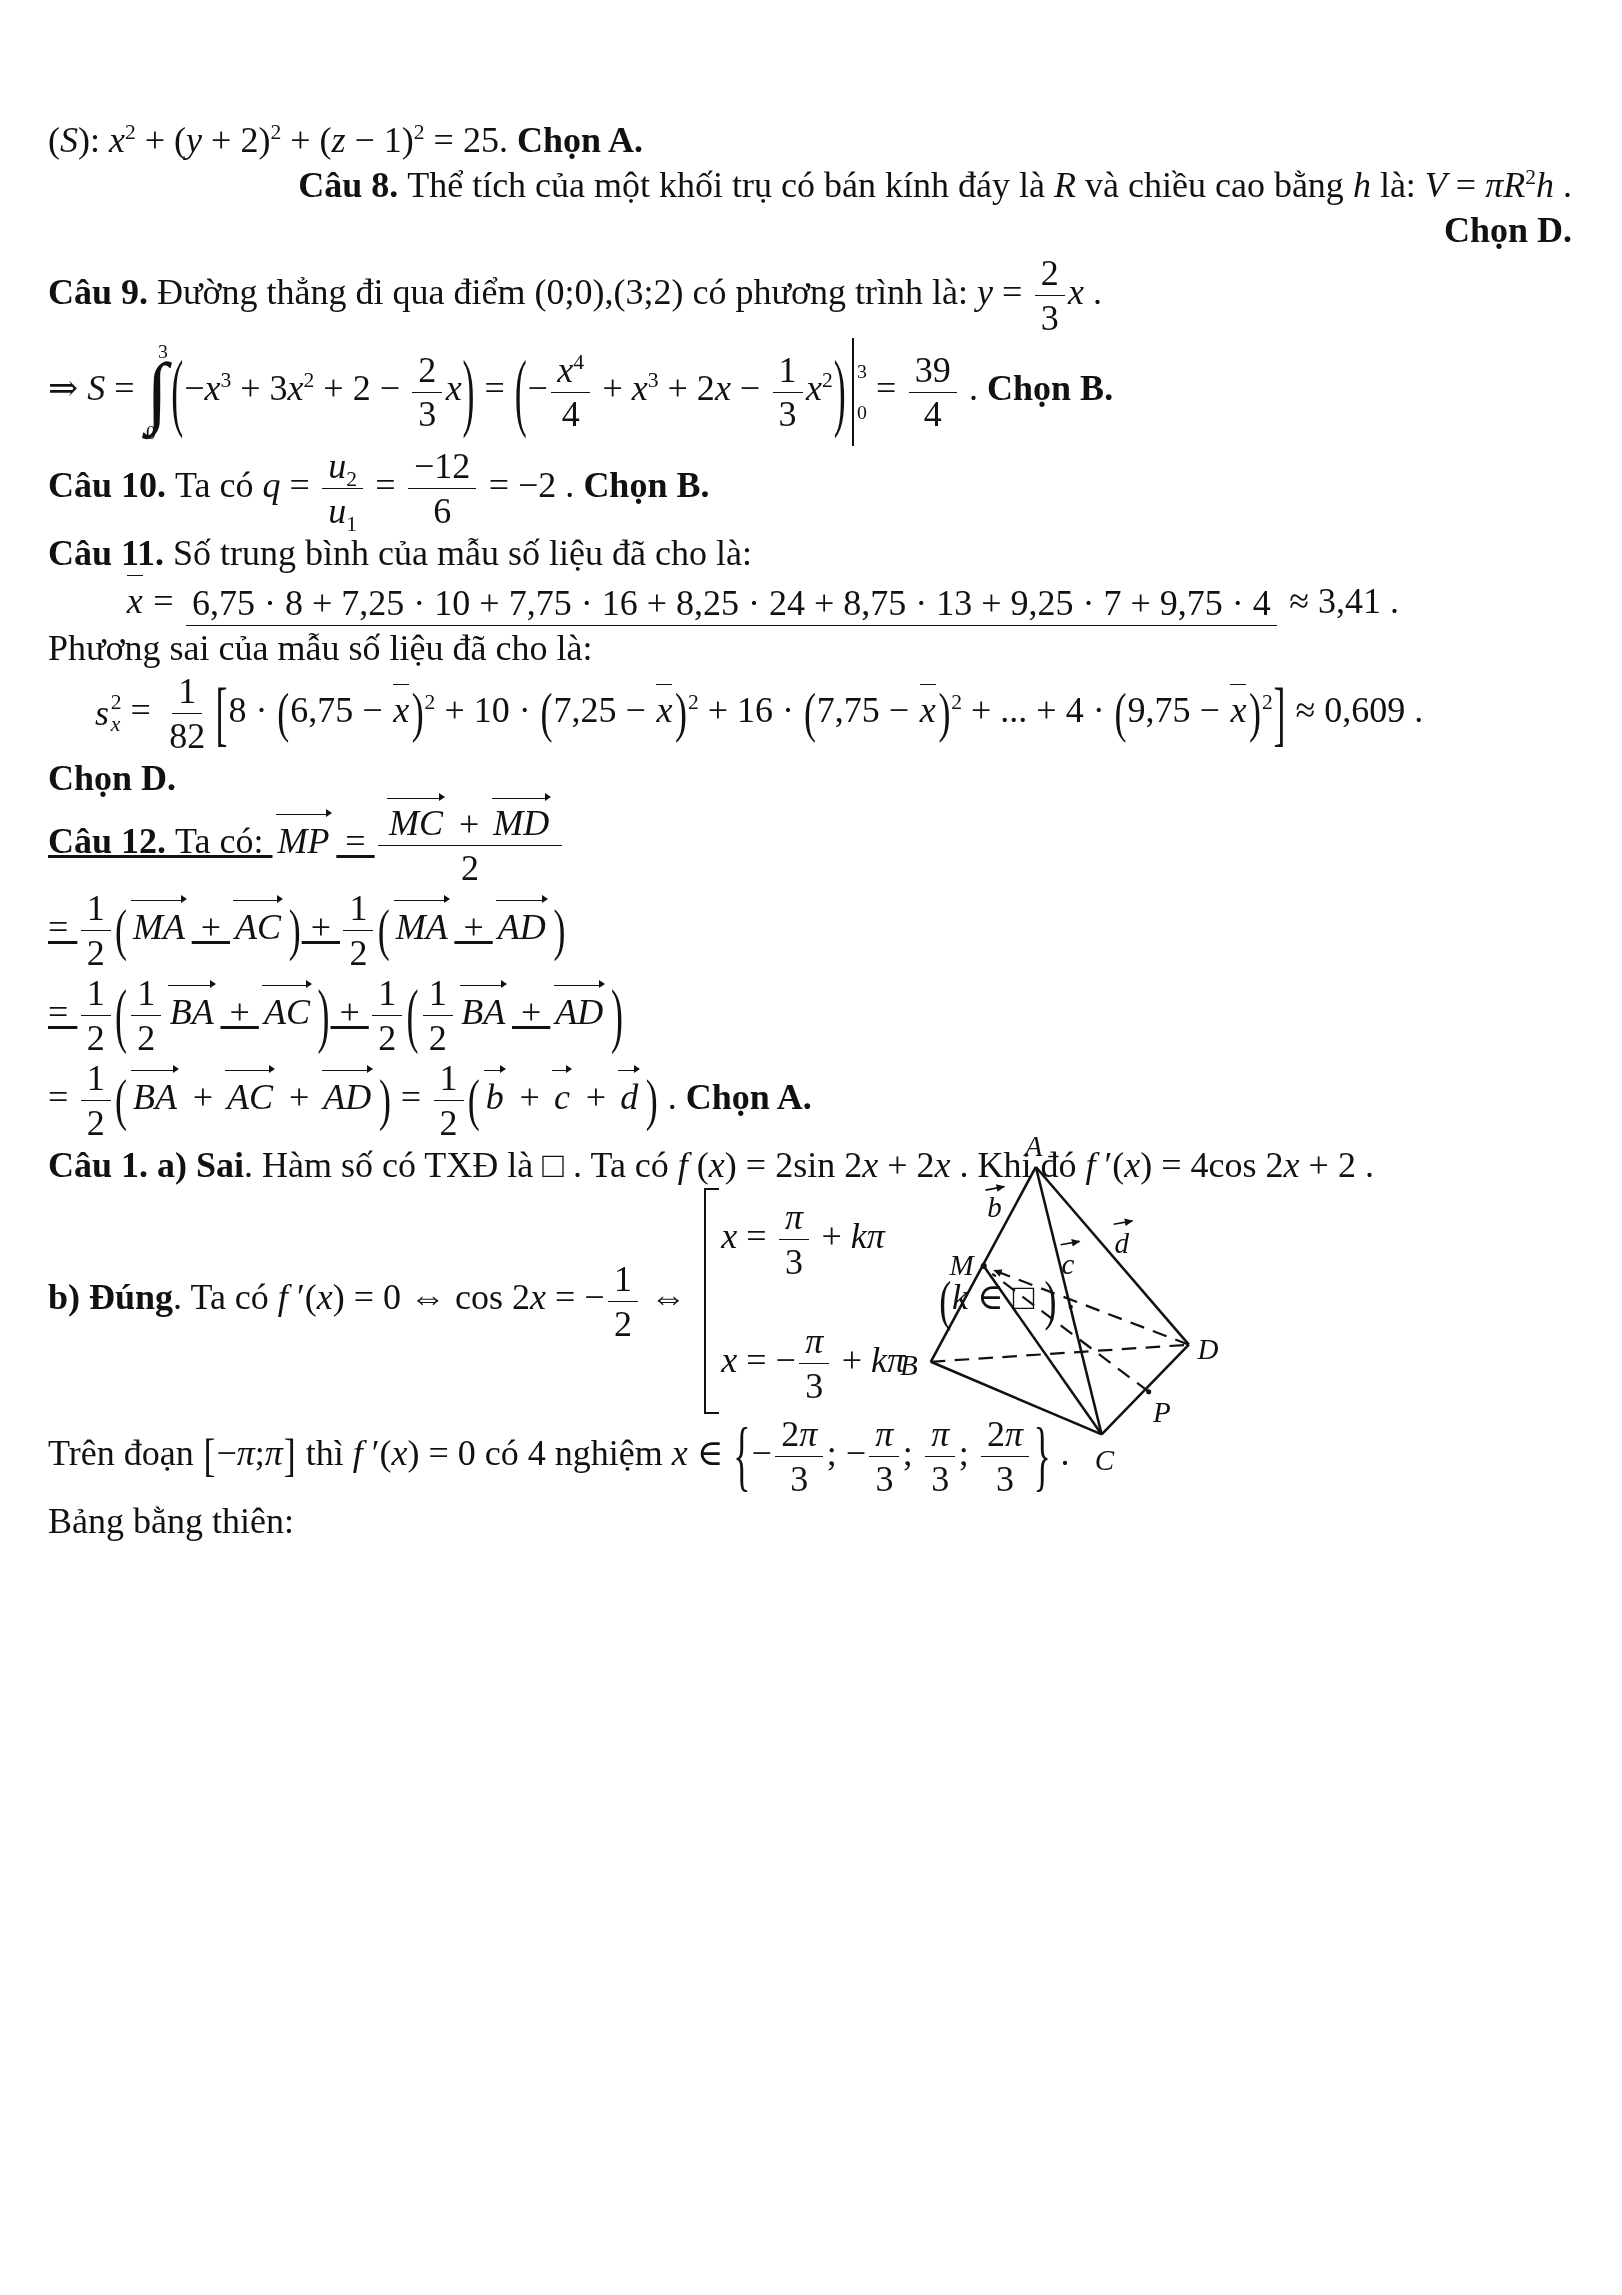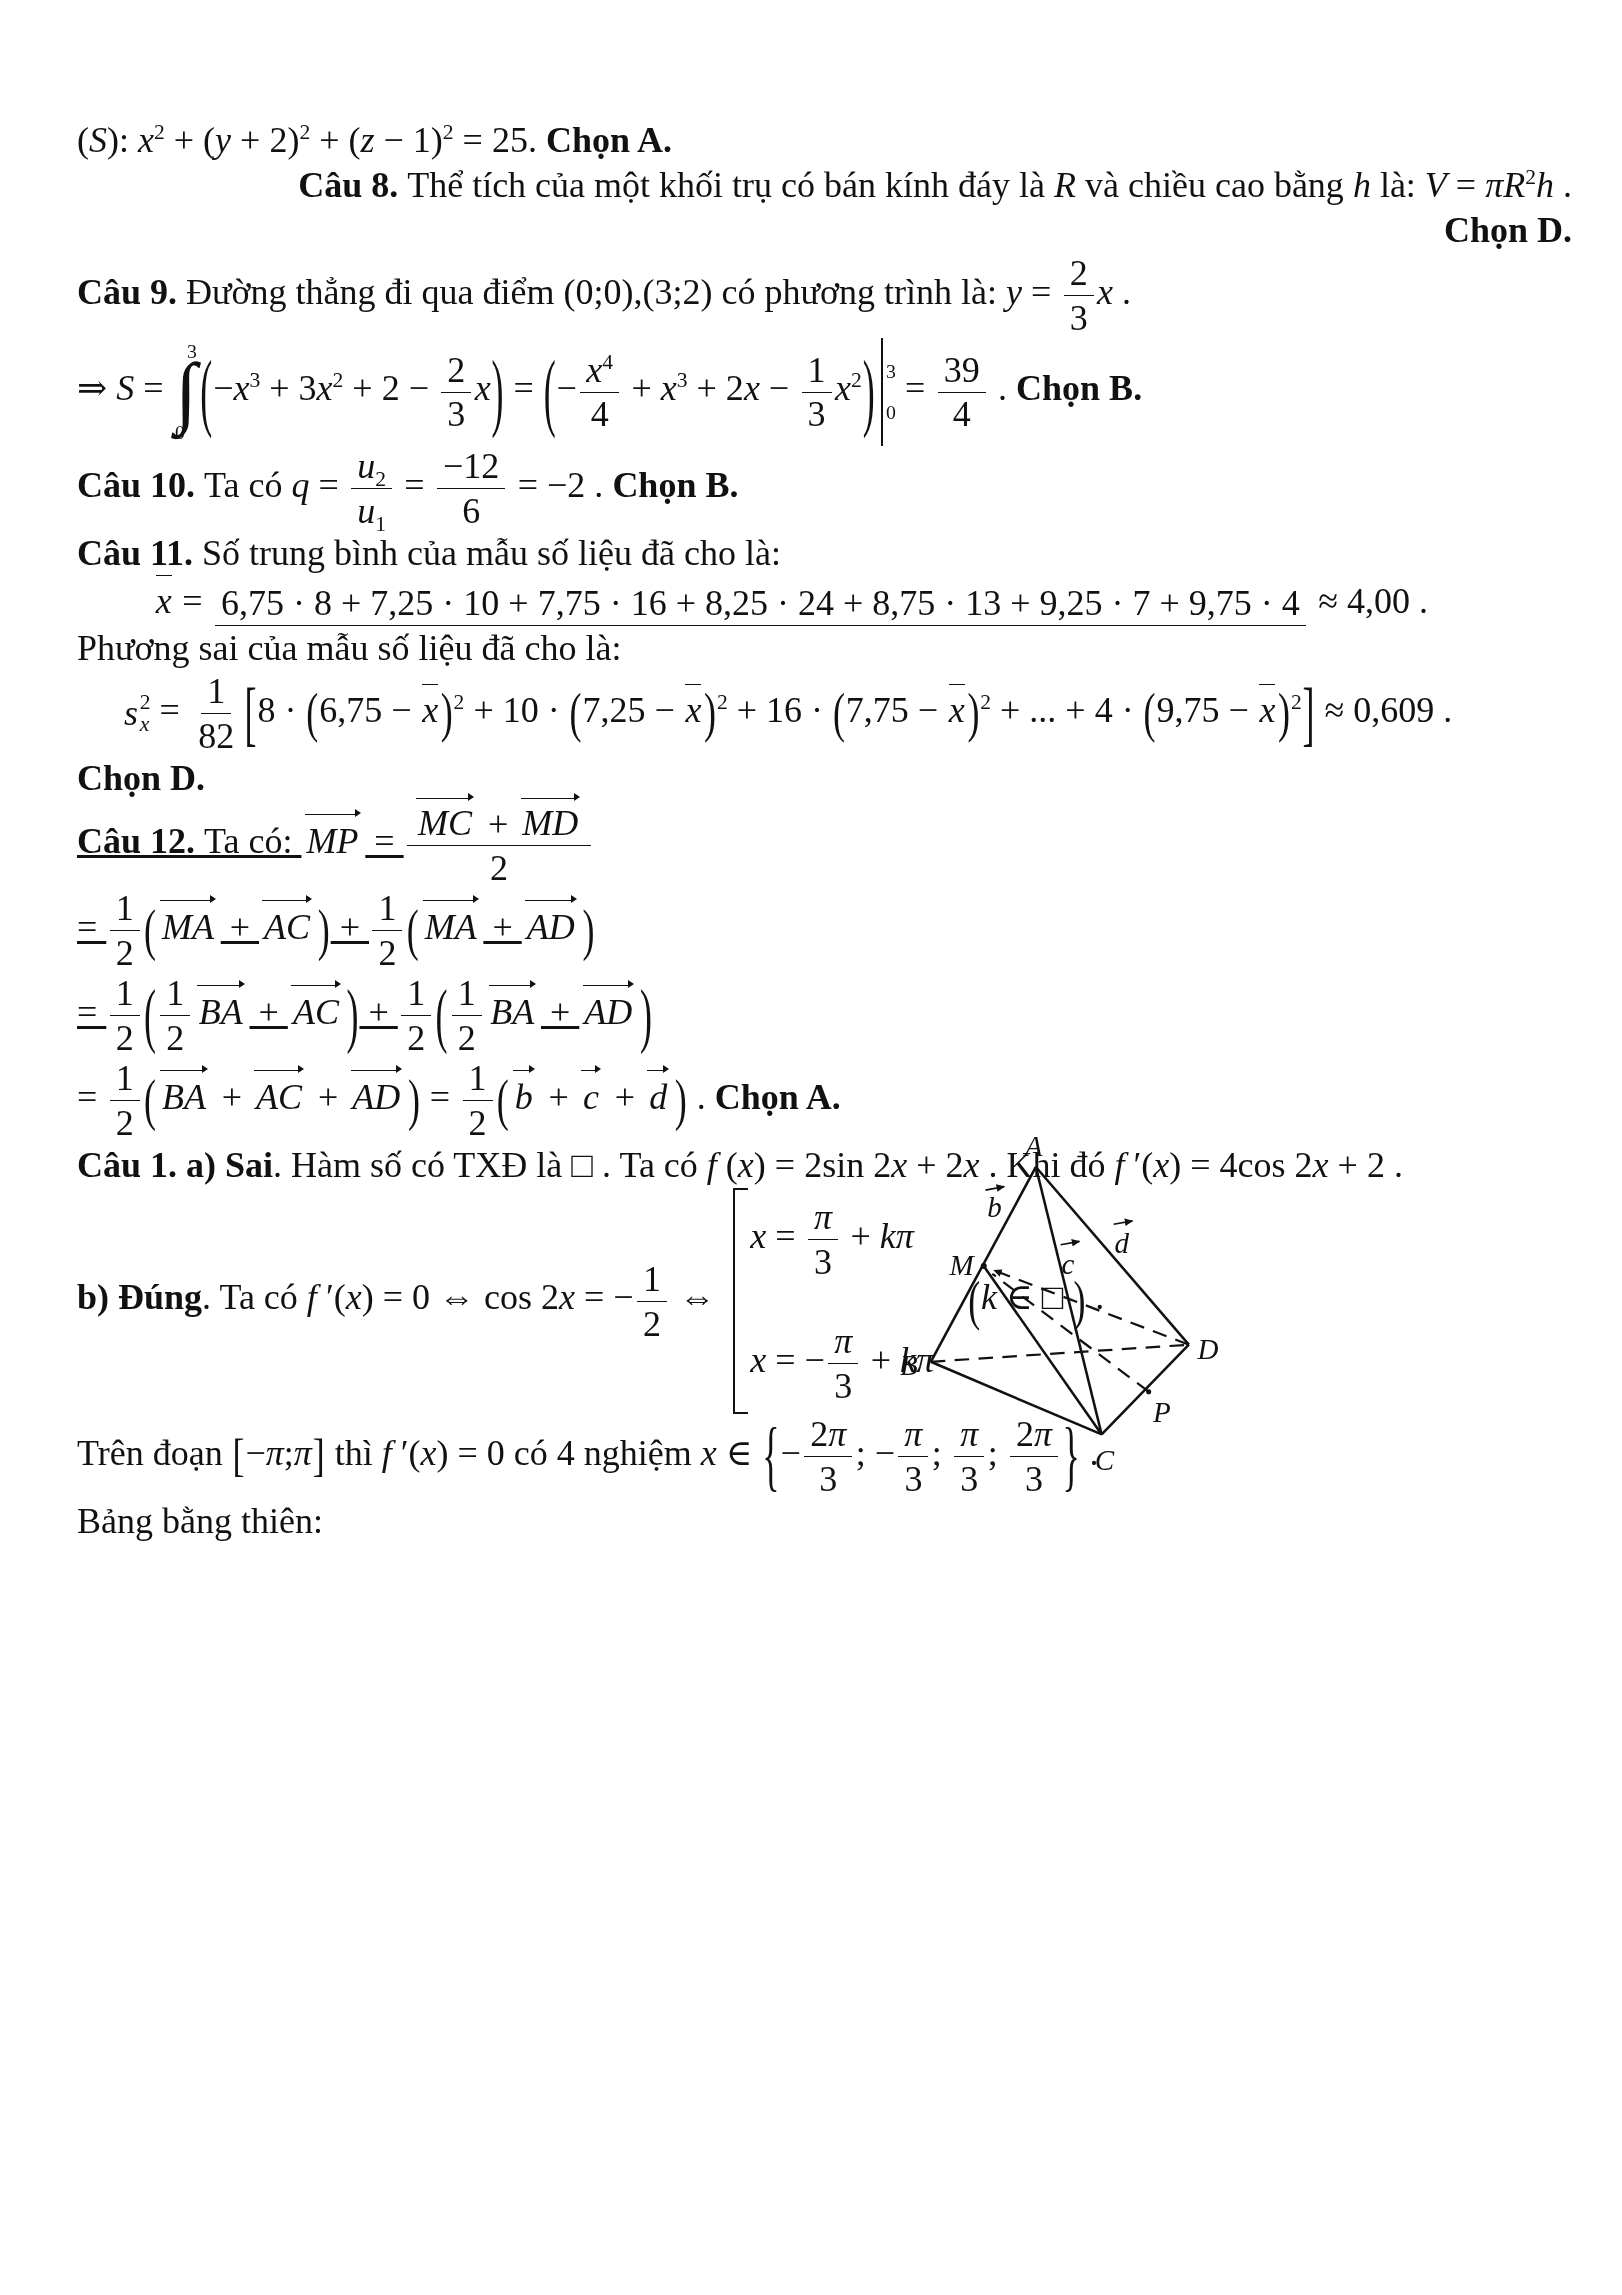--- a/index.html
+++ b/index.html
@@ -1,21 +1,21 @@
 <!DOCTYPE html>
 <html style="font-size:13.7px"><head>
 <meta charset="utf-8">
 <style>
   html,body{margin:0;padding:0;background:#e8e8e8;}
   .page{
     position:relative;
     width:1623px;height:2295px;
     background:#ffffff;
     box-sizing:border-box;
-    padding:118px 51px 0 77px;
+    padding:118px 51px 0 48px;
     font-family:"Liberation Serif","DejaVu Serif",serif;
     font-size:36px;color:#111;
     overflow:hidden;
   }
   p.line{margin:0;line-height:1.25;white-space:pre-wrap;}
   .mb15{margin-bottom:13px;text-decoration:underline;} .mb25{margin-bottom:21.3px;} .mb30{margin-bottom:26px;}
   .mb35{margin-bottom:30px;} .mb40{margin-bottom:34px;} .mb45{margin-bottom:38px;text-align:right;}
   .mb50{margin-bottom:43px;}
   .ind-mean{padding-left:77px;}
   .ind-var{padding-left:47px;}
@@ -70,21 +70,21 @@
 
 <div class="page">
 
   <p class="line mb50"><span class="tk-r">(</span><span class="tk-i">S</span><span class="tk-r">): </span><span class="tk-i">x</span><sup class="tk-sup">2</sup><span class="tk-r"> + </span><span class="tk-r">(</span><span class="tk-i">y</span><span class="tk-r"> + 2)</span><sup class="tk-sup">2</sup><span class="tk-r"> + </span><span class="tk-r">(</span><span class="tk-i">z</span><span class="tk-r"> − 1)</span><sup class="tk-sup">2</sup><span class="tk-r"> = 25. </span><span class="tk-b">Chọn A.</span></p>
   <p class="line mb45"><span class="tk-b">Câu 8. </span><span class="tk-r">Thể tích của một khối trụ có bán kính đáy là </span><span class="tk-i">R</span><span class="tk-r"> và chiều cao bằng </span><span class="tk-i">h</span><span class="tk-r"> là: </span><span class="tk-i">V</span><span class="tk-r"> = </span><span class="tk-i">πR</span><sup class="tk-sup">2</sup><span class="tk-i">h</span><span class="tk-r"> .</span></p>
   <p class="line mb45"><span class="tk-b">Chọn D.</span></p>
   <p class="line mb25"><span class="tk-b">Câu 9. </span><span class="tk-r">Đường thẳng đi qua điểm </span><span class="tk-r">(0;0),(3;2)</span><span class="tk-r"> có phương trình là: </span><span class="tk-i">y</span><span class="tk-r"> = </span><span class="frac"><span class="num"><span class="tk-r">2</span></span><span class="den"><span class="tk-r">3</span></span></span><span class="tk-i">x</span><span class="tk-r"> .</span></p>
   <p class="line mb25"><span class="tk-r">⇒ </span><span class="tk-i">S</span><span class="tk-r"> = </span><span class="int"><span class="int-hi">3</span><span class="int-g">∫</span><span class="int-lo">0</span></span><span class="big" style="transform: scaleY(2.4);">(</span><span class="tk-r">−</span><span class="tk-i">x</span><sup class="tk-sup">3</sup><span class="tk-r"> + 3</span><span class="tk-i">x</span><sup class="tk-sup">2</sup><span class="tk-r"> + 2 − </span><span class="frac"><span class="num"><span class="tk-r">2</span></span><span class="den"><span class="tk-r">3</span></span></span><span class="tk-i">x</span><span class="big" style="transform: scaleY(2.4);">)</span><span class="tk-r"> = </span><span class="big" style="transform: scaleY(2.4);">(</span><span class="tk-r">−</span><span class="frac"><span class="num"><span class="tk-i">x</span><sup class="tk-sup">4</sup></span><span class="den"><span class="tk-r">4</span></span></span><span class="tk-r"> + </span><span class="tk-i">x</span><sup class="tk-sup">3</sup><span class="tk-r"> + 2</span><span class="tk-i">x</span><span class="tk-r"> − </span><span class="frac"><span class="num"><span class="tk-r">1</span></span><span class="den"><span class="tk-r">3</span></span></span><span class="tk-i">x</span><sup class="tk-sup">2</sup><span class="big" style="transform: scaleY(2.4);">)</span><span class="eval"><span class="eval-bar"></span><span class="eval-scripts"><span>3</span><span>0</span></span></span><span class="tk-r"> = </span><span class="frac"><span class="num"><span class="tk-r">39</span></span><span class="den"><span class="tk-r">4</span></span></span><span class="tk-r"> . </span><span class="tk-b">Chọn B.</span></p>
   <p class="line mb25"><span class="tk-b">Câu 10. </span><span class="tk-r">Ta có </span><span class="tk-i">q</span><span class="tk-r"> = </span><span class="frac"><span class="num"><span class="tk-i">u</span><sub class="tk-sub">2</sub></span><span class="den"><span class="tk-i">u</span><sub class="tk-sub">1</sub></span></span><span class="tk-r"> = </span><span class="frac"><span class="num"><span class="tk-r">−12</span></span><span class="den"><span class="tk-r">6</span></span></span><span class="tk-r"> = −2 . </span><span class="tk-b">Chọn B.</span></p>
   <p class="line mb25"><span class="tk-b">Câu 11. </span><span class="tk-r">Số trung bình của mẫu số liệu đã cho là:</span></p>
-  <p class="line mb30 ind-mean"><span class="bar">x</span><span class="tk-r"> = </span><span class="frac"><span class="num"><span class="tk-r">6,75 · 8 + 7,25 · 10 + 7,75 · 16 + 8,25 · 24 + 8,75 · 13 + 9,25 · 7 + 9,75 · 4</span></span></span><span class="tk-r"> ≈ 4,00 .</span></p>
+  <p class="line mb30 ind-mean"><span class="bar">x</span><span class="tk-r"> = </span><span class="frac"><span class="num"><span class="tk-r">6,75 · 8 + 7,25 · 10 + 7,75 · 16 + 8,25 · 24 + 8,75 · 13 + 9,25 · 7 + 9,75 · 4</span></span></span><span class="tk-r"> ≈ 3,41 .</span></p>
   <p class="line mb30"><span class="tk-r">Phương sai của mẫu số liệu đã cho là:</span></p>
   <p class="line mb35 ind-var"><span class="ss"><span class="ss-base">s</span><span class="ssc"><span class="ssc-sup">2</span><span class="ssc-sub">x</span></span></span><span class="tk-r"> = </span><span class="frac"><span class="num"><span class="tk-r">1</span></span><span class="den"><span class="tk-r">82</span></span></span><span class="big" style="transform: scaleY(2);">[</span><span class="tk-r">8 · </span><span class="big" style="transform: scaleY(1.5);">(</span><span class="tk-r">6,75 − </span><span class="bar">x</span><span class="big" style="transform: scaleY(1.5);">)</span><sup class="tk-sup">2</sup><span class="tk-r"> + 10 · </span><span class="big" style="transform: scaleY(1.5);">(</span><span class="tk-r">7,25 − </span><span class="bar">x</span><span class="big" style="transform: scaleY(1.5);">)</span><sup class="tk-sup">2</sup><span class="tk-r"> + 16 · </span><span class="big" style="transform: scaleY(1.5);">(</span><span class="tk-r">7,75 − </span><span class="bar">x</span><span class="big" style="transform: scaleY(1.5);">)</span><sup class="tk-sup">2</sup><span class="tk-r"> + ... + 4 · </span><span class="big" style="transform: scaleY(1.5);">(</span><span class="tk-r">9,75 − </span><span class="bar">x</span><span class="big" style="transform: scaleY(1.5);">)</span><sup class="tk-sup">2</sup><span class="big" style="transform: scaleY(2);">]</span><span class="tk-r"> ≈ 0,609 .</span></p>
   <p class="line mb35"><span class="tk-b">Chọn D.</span></p>
   <p class="line mb15"><span class="tk-b">Câu 12. </span><span class="tk-r">Ta có: </span><span class="vec">MP</span><span class="tk-r"> = </span><span class="frac"><span class="num"><span class="vec">MC</span><span class="tk-r"> + </span><span class="vec">MD</span></span><span class="den"><span class="tk-r">2</span></span></span></p>
   <p class="line mb15"><span class="tk-r">= </span><span class="frac"><span class="num"><span class="tk-r">1</span></span><span class="den"><span class="tk-r">2</span></span></span><span class="big" style="transform: scaleY(1.6);">(</span><span class="vec">MA</span><span class="tk-r"> + </span><span class="vec">AC</span><span class="big" style="transform: scaleY(1.6);">)</span><span class="tk-r"> + </span><span class="frac"><span class="num"><span class="tk-r">1</span></span><span class="den"><span class="tk-r">2</span></span></span><span class="big" style="transform: scaleY(1.6);">(</span><span class="vec">MA</span><span class="tk-r"> + </span><span class="vec">AD</span><span class="big" style="transform: scaleY(1.6);">)</span></p>
   <p class="line mb15"><span class="tk-r">= </span><span class="frac"><span class="num"><span class="tk-r">1</span></span><span class="den"><span class="tk-r">2</span></span></span><span class="big" style="transform: scaleY(2);">(</span><span class="frac"><span class="num"><span class="tk-r">1</span></span><span class="den"><span class="tk-r">2</span></span></span><span class="vec">BA</span><span class="tk-r"> + </span><span class="vec">AC</span><span class="big" style="transform: scaleY(2);">)</span><span class="tk-r"> + </span><span class="frac"><span class="num"><span class="tk-r">1</span></span><span class="den"><span class="tk-r">2</span></span></span><span class="big" style="transform: scaleY(2);">(</span><span class="frac"><span class="num"><span class="tk-r">1</span></span><span class="den"><span class="tk-r">2</span></span></span><span class="vec">BA</span><span class="tk-r"> + </span><span class="vec">AD</span><span class="big" style="transform: scaleY(2);">)</span></p>
   <p class="line mb40"><span class="tk-r">= </span><span class="frac"><span class="num"><span class="tk-r">1</span></span><span class="den"><span class="tk-r">2</span></span></span><span class="big" style="transform: scaleY(1.6);">(</span><span class="vec">BA</span><span class="tk-r"> + </span><span class="vec">AC</span><span class="tk-r"> + </span><span class="vec">AD</span><span class="big" style="transform: scaleY(1.6);">)</span><span class="tk-r"> = </span><span class="frac"><span class="num"><span class="tk-r">1</span></span><span class="den"><span class="tk-r">2</span></span></span><span class="big" style="transform: scaleY(1.6);">(</span><span class="vec">b</span><span class="tk-r"> + </span><span class="vec">c</span><span class="tk-r"> + </span><span class="vec">d</span><span class="big" style="transform: scaleY(1.6);">)</span><span class="tk-r"> . </span><span class="tk-b">Chọn A.</span></p>
   <p class="line mb35"><span class="tk-b">Câu 1. a) Sai</span><span class="tk-r">. Hàm số có TXĐ là □ . Ta có </span><span class="tk-i">f</span><span class="tk-r"> (</span><span class="tk-i">x</span><span class="tk-r">) = 2sin 2</span><span class="tk-i">x</span><span class="tk-r"> + 2</span><span class="tk-i">x</span><span class="tk-r"> . Khi đó </span><span class="tk-i">f</span><span class="tk-r"> ′(</span><span class="tk-i">x</span><span class="tk-r">) = 4cos 2</span><span class="tk-i">x</span><span class="tk-r"> + 2 .</span></p>
   <p class="line mb25"><span class="tk-b">b) Đúng</span><span class="tk-r">. Ta có </span><span class="tk-i">f</span><span class="tk-r"> ′(</span><span class="tk-i">x</span><span class="tk-r">) = 0 ⇔ cos 2</span><span class="tk-i">x</span><span class="tk-r"> = −</span><span class="frac"><span class="num"><span class="tk-r">1</span></span><span class="den"><span class="tk-r">2</span></span></span><span class="tk-r"> ⇔ </span><span class="cases"><span class="cases-row"><span class="tk-i">x</span><span class="tk-r"> = </span><span class="frac"><span class="num"><span class="tk-i">π</span></span><span class="den"><span class="tk-r">3</span></span></span><span class="tk-r"> + </span><span class="tk-i">kπ</span></span><span class="cases-row"><span class="tk-i">x</span><span class="tk-r"> = −</span><span class="frac"><span class="num"><span class="tk-i">π</span></span><span class="den"><span class="tk-r">3</span></span></span><span class="tk-r"> + </span><span class="tk-i">kπ</span></span></span><span class="tk-r">  </span><span class="big" style="transform: scaleY(1.5);">(</span><span class="tk-i">k</span><span class="tk-r"> ∈ □ </span><span class="big" style="transform: scaleY(1.5);">)</span><span class="tk-r"> .</span></p>
   <p class="line mb40"><span class="tk-r">Trên đoạn </span><span class="big" style="transform: scaleY(1.3);">[</span><span class="tk-r">−</span><span class="tk-i">π</span><span class="tk-r">;</span><span class="tk-i">π</span><span class="big" style="transform: scaleY(1.3);">]</span><span class="tk-r"> thì </span><span class="tk-i">f</span><span class="tk-r"> ′(</span><span class="tk-i">x</span><span class="tk-r">) = 0 có 4 nghiệm </span><span class="tk-i">x</span><span class="tk-r"> ∈ </span><span class="big" style="transform: scaleY(2.2);">{</span><span class="tk-r">−</span><span class="frac"><span class="num"><span class="tk-r">2</span><span class="tk-i">π</span></span><span class="den"><span class="tk-r">3</span></span></span><span class="tk-r">; −</span><span class="frac"><span class="num"><span class="tk-i">π</span></span><span class="den"><span class="tk-r">3</span></span></span><span class="tk-r">; </span><span class="frac"><span class="num"><span class="tk-i">π</span></span><span class="den"><span class="tk-r">3</span></span></span><span class="tk-r">; </span><span class="frac"><span class="num"><span class="tk-r">2</span><span class="tk-i">π</span></span><span class="den"><span class="tk-r">3</span></span></span><span class="big" style="transform: scaleY(2.2);">}</span><span class="tk-r"> .</span></p>

